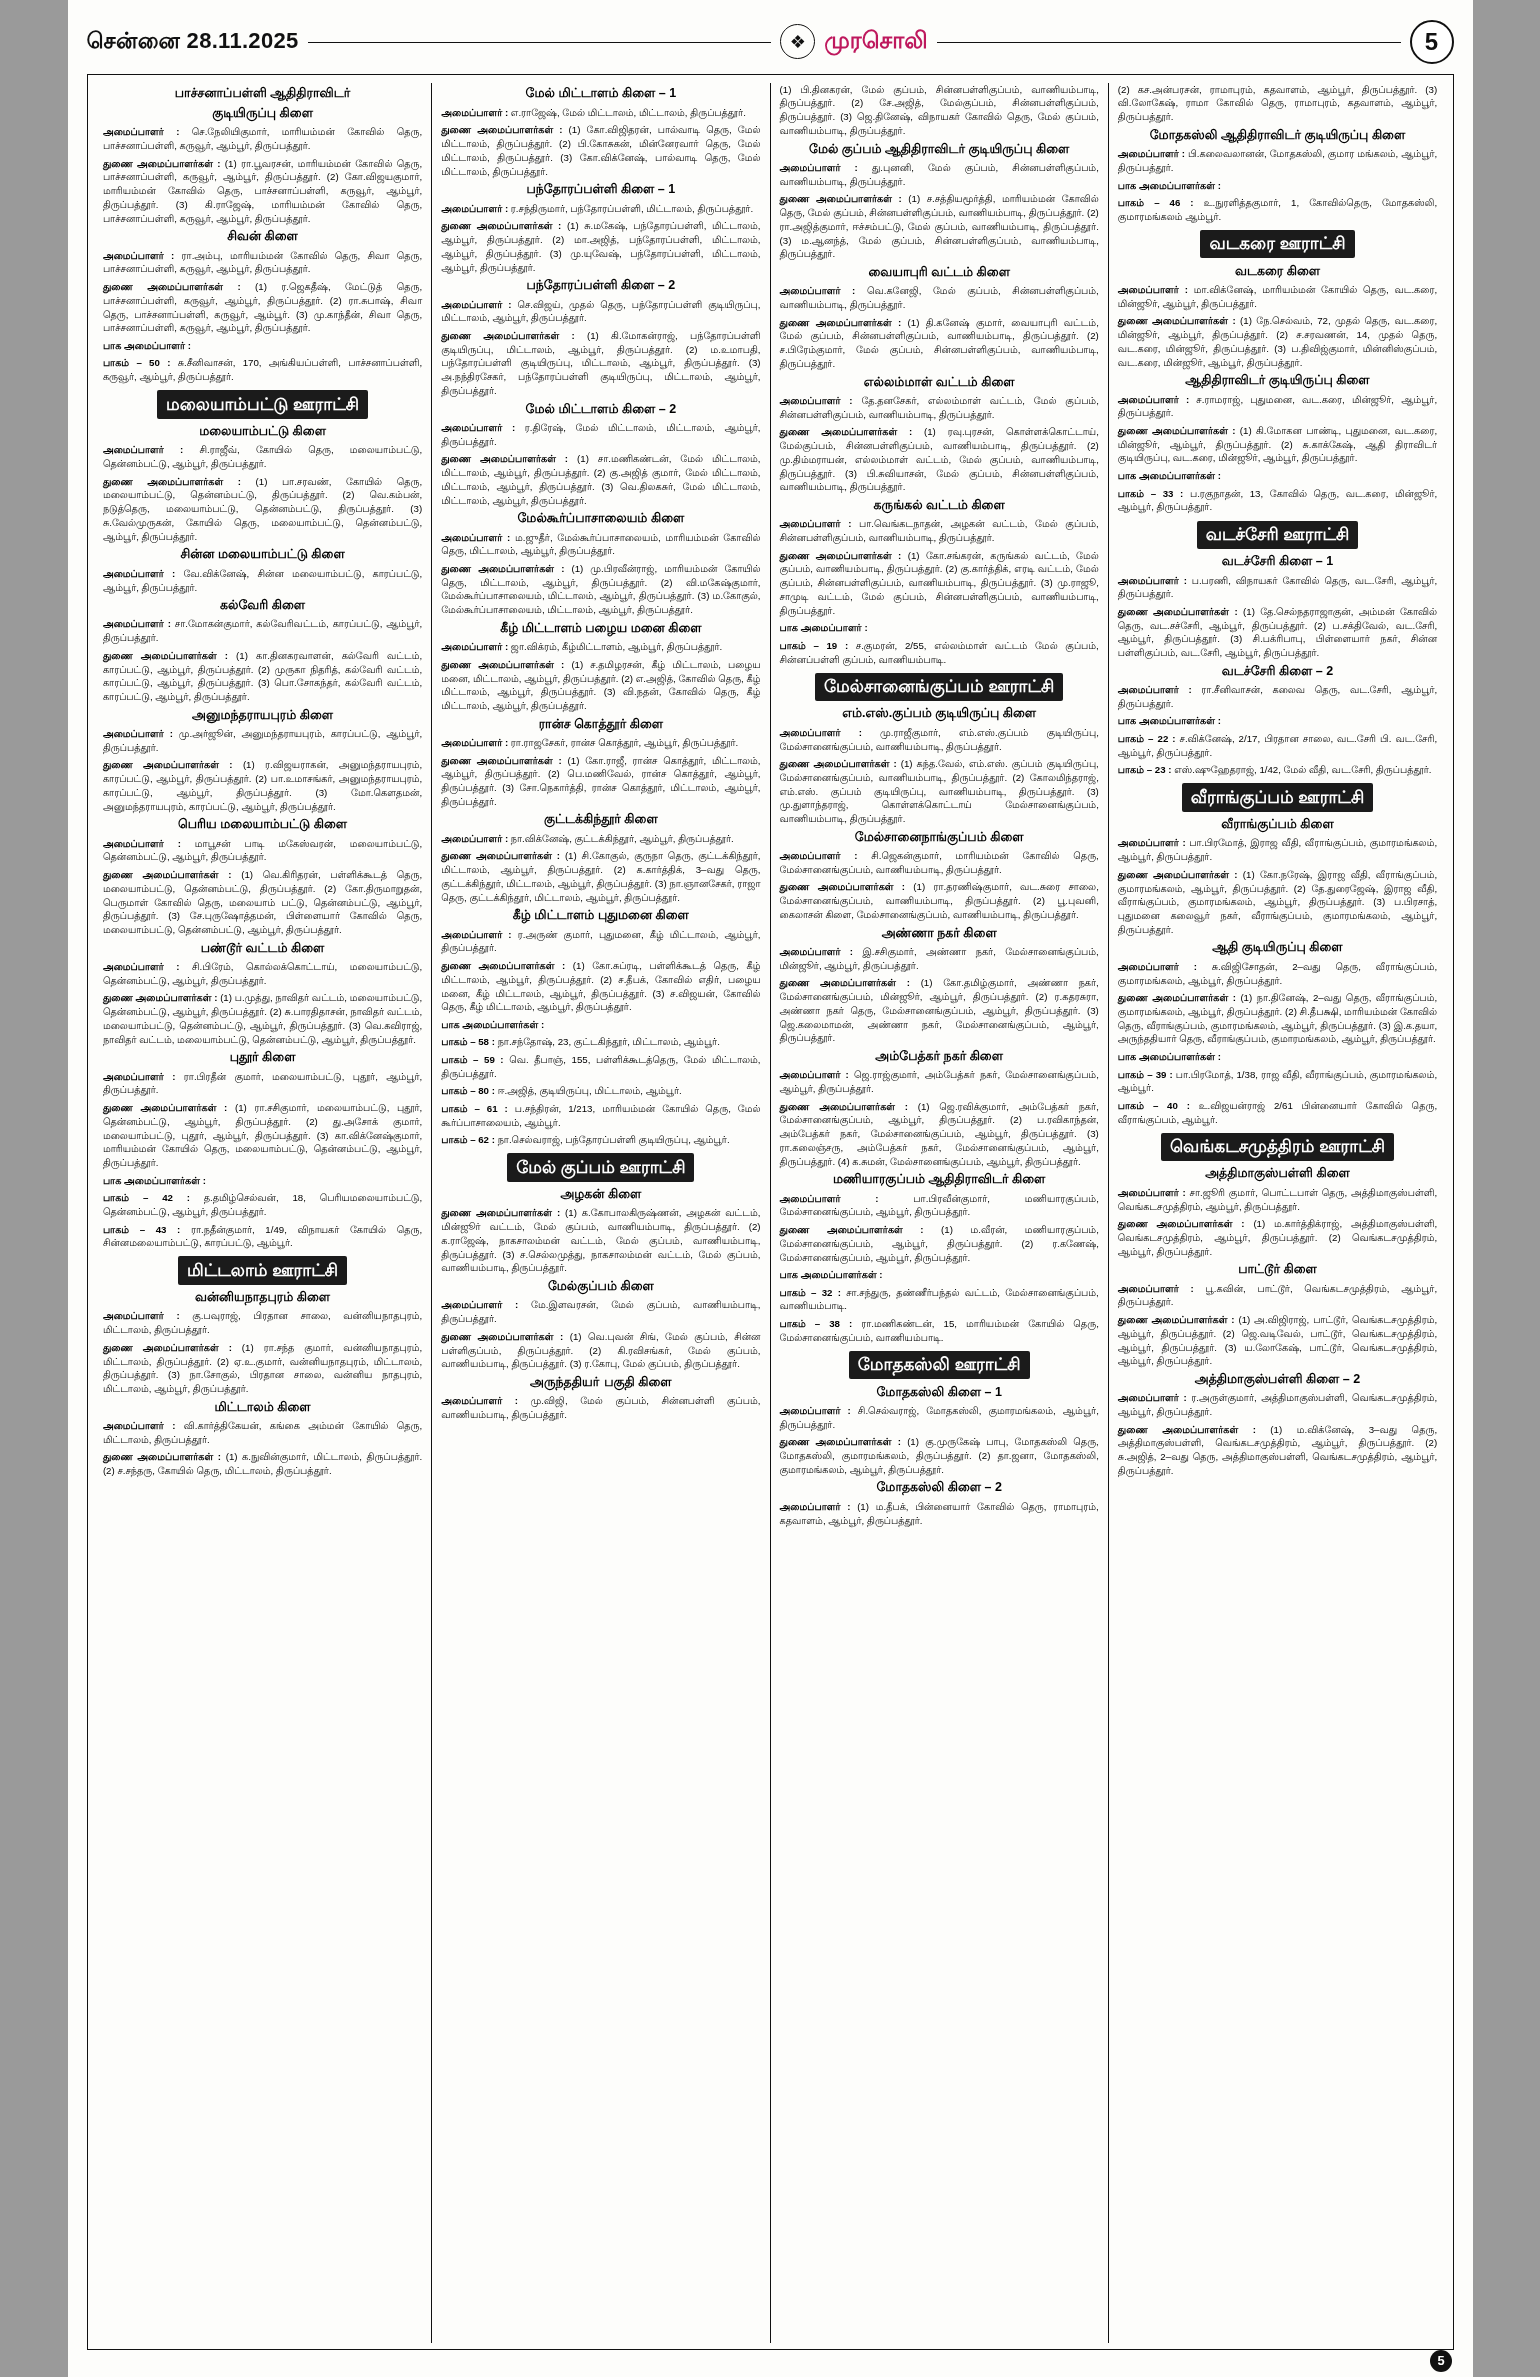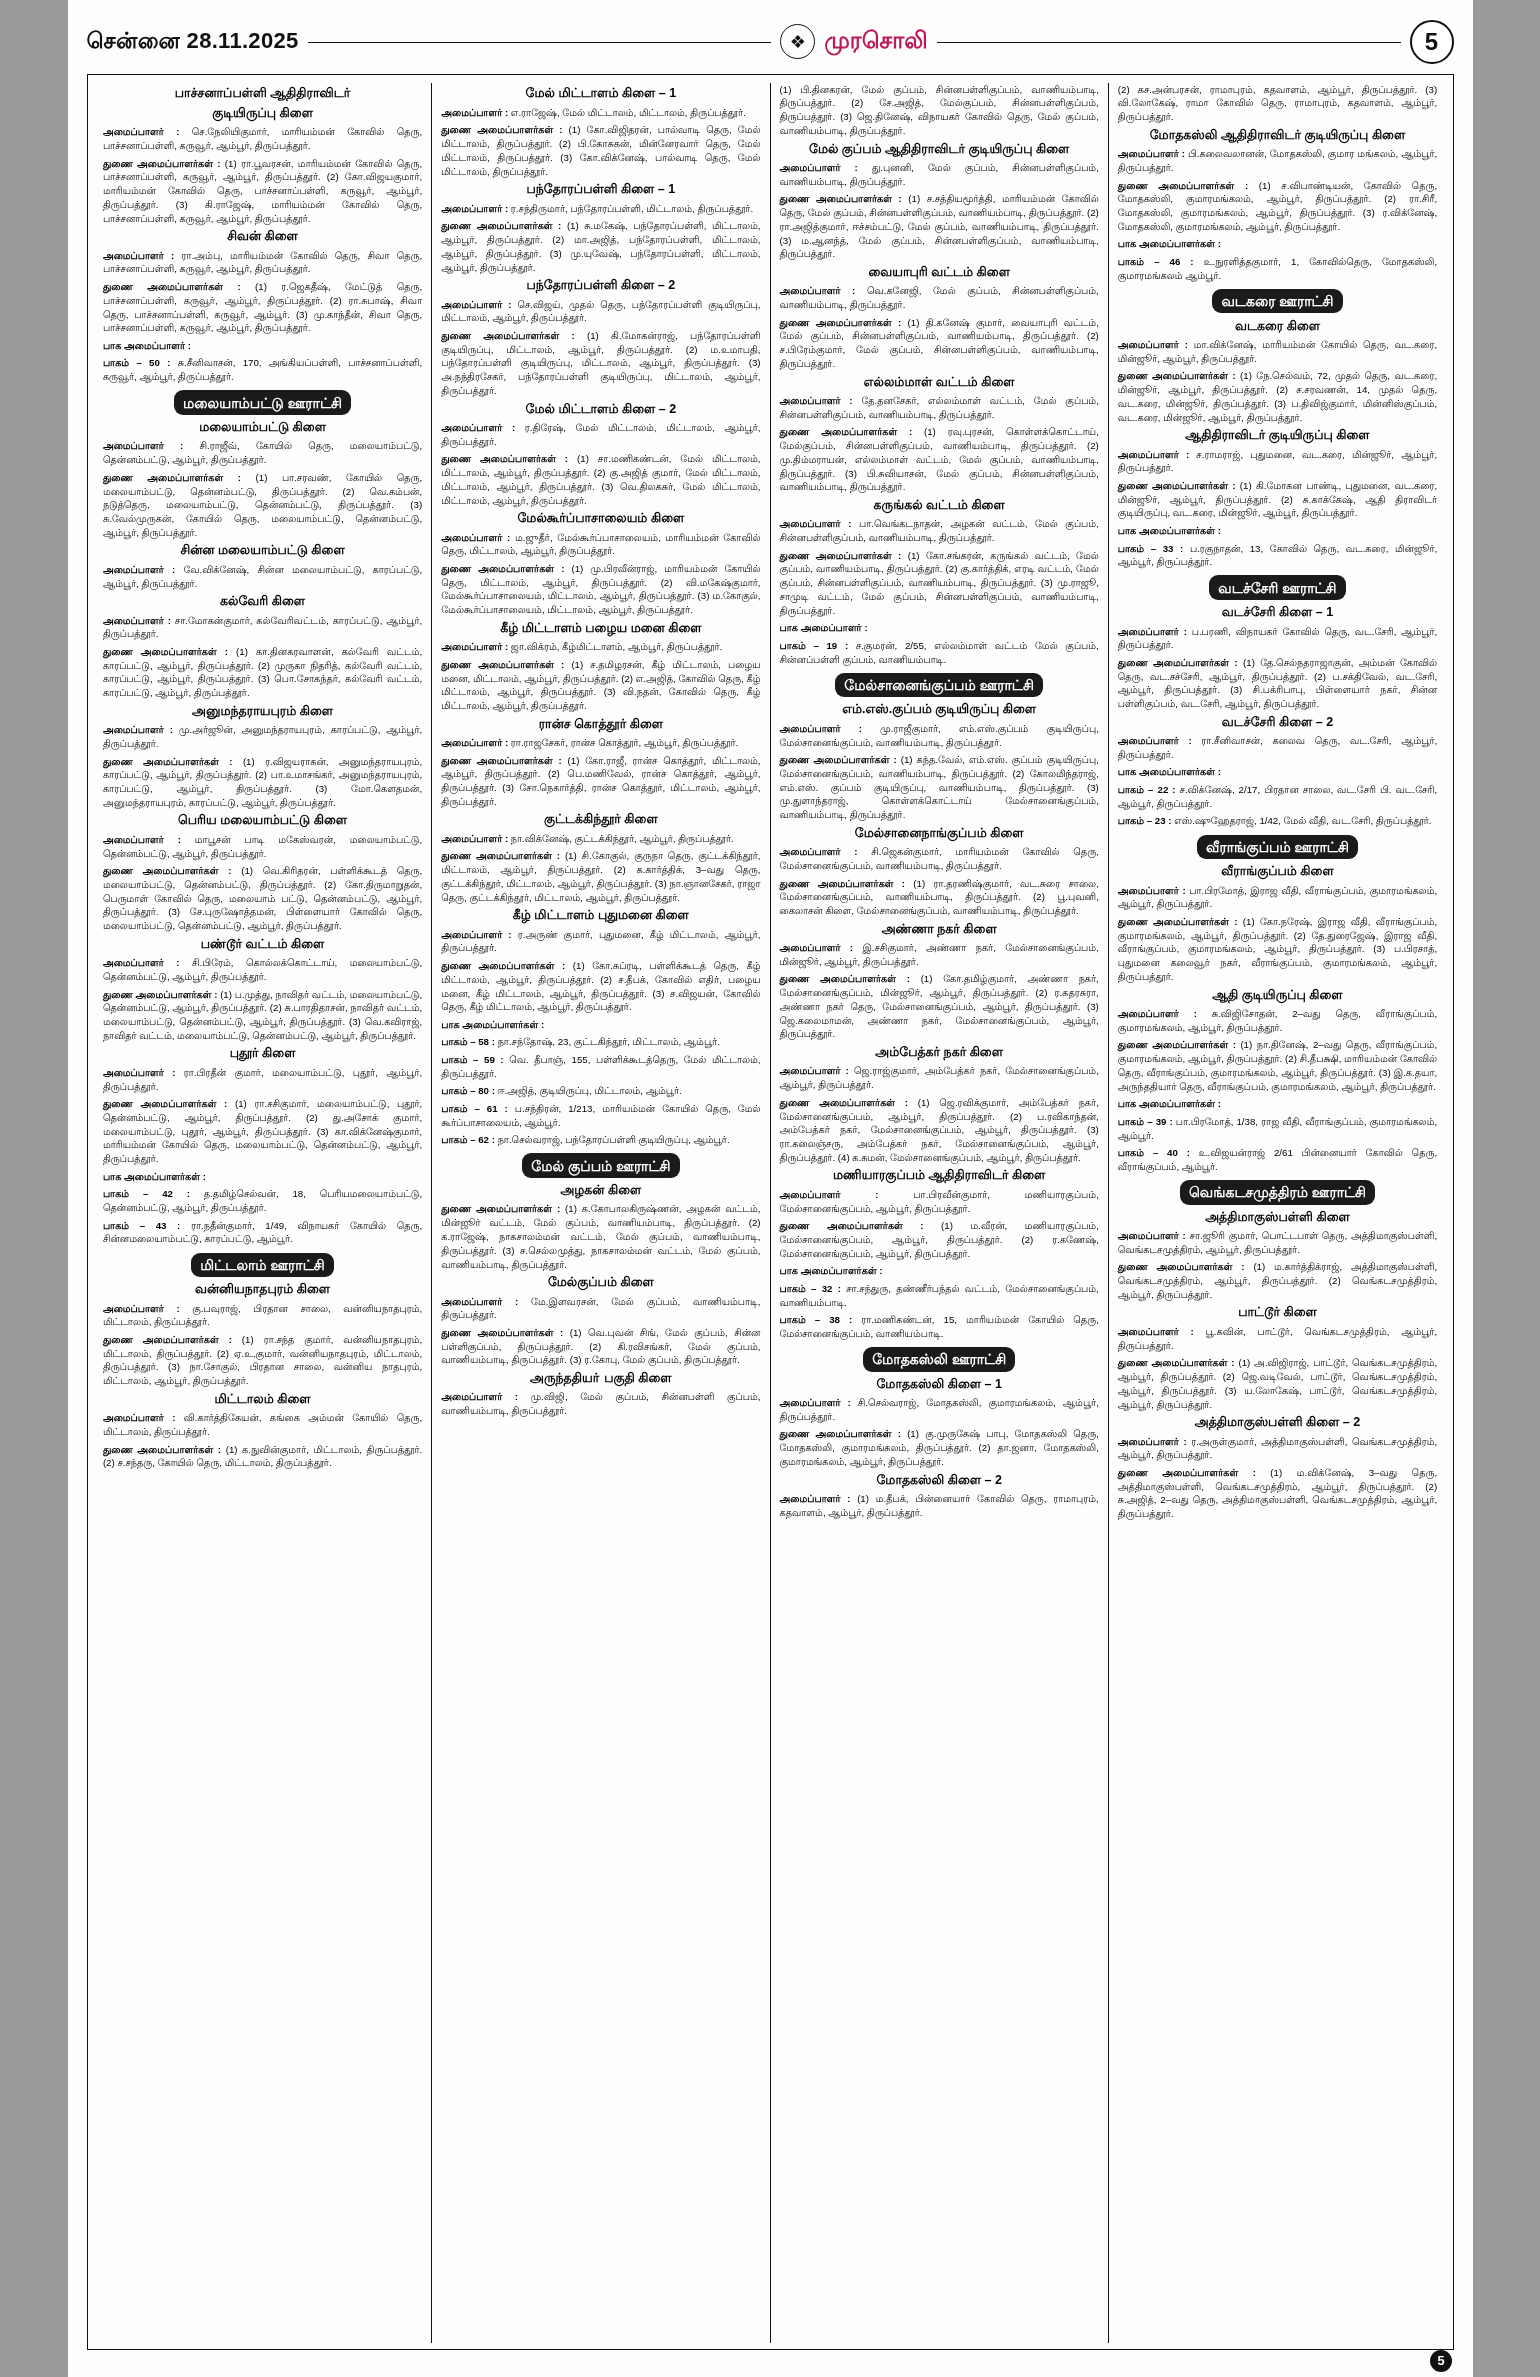--- a/index.html
+++ b/index.html
@@ -33,22 +33,22 @@
     flex:1 1 0;padding:0 9px;box-sizing:border-box;
     border-right:0.6px solid #111;overflow:hidden;
   }
   .col:last-child{border-right:none;}
   h3.hd{
     font-size:12.5px;font-weight:bold;text-align:center;margin:3.8px 0 3.8px 0;color:#000;
     line-height:1.25;
   }
   .banner{
     display:block;margin:6.4px auto 5.1px auto;background:#1b1b1b;color:#fff;
-    font-size:14px;font-weight:bold;text-align:center;padding:3.2px 9px;
-    border-radius:9px;width:max-content;max-width:100%;line-height:1.3;
+    font-size:17px;font-weight:bold;text-align:center;padding:3.2px 9px;
+    border-radius:2px;width:max-content;max-width:100%;line-height:1.3;
   }
   p.par{
     font-size:9.7px;line-height:1.42;text-align:justify;margin:0 0 3.8px 0;color:#000;
     text-justify:inter-word;hyphens:auto;
   }
   p.par b{font-weight:bold;}
   .pl{font-weight:bold;}
   .pg-foot{
     position:absolute;right:20.4px;bottom:5.1px;width:22px;height:22px;border-radius:50%;
     background:#111;color:#fff;display:flex;align-items:center;justify-content:center;
@@ -196,21 +196,20 @@
         <h3 class="hd">மோதகஸ்லி கிளை – 1</h3>
         <p class="par"><b class="pl">அமைப்பாளர் :</b> <span>சி.செல்வராஜ், மோதகஸ்லி, குமாரமங்கலம், ஆம்பூர், திருப்பத்தூர்.</span></p>
         <p class="par"><b class="pl">துணை அமைப்பாளர்கள் :</b> <span>(1) கு.முருகேஷ் பாபு, மோதகஸ்லி தெரு, மோதகஸ்லி, குமாரமங்கலம், திருப்பத்தூர். (2) தா.ஜனா, மோதகஸ்லி, குமாரமங்கலம், ஆம்பூர், திருப்பத்தூர்.</span></p>
         <h3 class="hd">மோதகஸ்லி கிளை – 2</h3>
         <p class="par"><b class="pl">அமைப்பாளர் :</b> <span>(1) ம.தீபக், பின்னையார் கோவில் தெரு, ராமாபுரம், கதவாளம், ஆம்பூர், திருப்பத்தூர்.</span></p>
       </div>
       <div class="col">
         <p class="par"><span>(2) கச.அன்பரசன், ராமாபுரம், கதவாளம், ஆம்பூர், திருப்பத்தூர். (3) வி.லோகேஷ், ராமா கோவில் தெரு, ராமாபுரம், கதவாளம், ஆம்பூர், திருப்பத்தூர்.</span></p>
         <h3 class="hd">மோதகஸ்லி ஆதிதிராவிடர் குடியிருப்பு கிளை</h3>
         <p class="par"><b class="pl">அமைப்பாளர் :</b> <span>பி.கலைவலானன், மோதகஸ்லி, குமார மங்கலம், ஆம்பூர், திருப்பத்தூர்.</span></p>
-        <p class="par"><b class="pl">துணை அமைப்பாளர்கள் :</b> <span>(1) ச.விபாண்டியன், கோவில் தெரு, மோதகஸ்லி, குமாரமங்கலம், ஆம்பூர், திருப்பத்தூர். (2) ரா.சிரீ, மோதகஸ்லி, குமாரமங்கலம், ஆம்பூர், திருப்பத்தூர். (3) ர.விக்னேஷ், மோதகஸ்லி, குமாரமங்கலம், ஆம்பூர், திருப்பத்தூர்.</span></p>
         <p class="par"><b class="pl">பாக அமைப்பாளர்கள் :</b> <span></span></p>
         <p class="par"><b class="pl">பாகம் – 46   :</b> <span>உ.நுரளித்தகுமார், 1, கோவில்தெரு, மோதகஸ்லி, குமாரமங்கலம் ஆம்பூர்.</span></p>
         <div class="banner">வடகரை ஊராட்சி</div>
         <h3 class="hd">வடகரை கிளை</h3>
         <p class="par"><b class="pl">அமைப்பாளர் :</b> <span>மா.விக்னேஷ், மாரியம்மன் கோயில் தெரு, வட.கரை, மின்ஜூர், ஆம்பூர், திருப்பத்தூர்.</span></p>
         <p class="par"><b class="pl">துணை அமைப்பாளர்கள் :</b> <span>(1) நே.செல்வம், 72, முதல் தெரு, வட.கரை, மின்ஜூர், ஆம்பூர், திருப்பத்தூர். (2) ச.சரவணன், 14, முதல் தெரு, வட.கரை, மின்ஜூர், திருப்பத்தூர். (3) ப.திவிஜ்குமார், மின்னிஸ்குப்பம், வட.கரை, மின்ஜூர், ஆம்பூர், திருப்பத்தூர்.</span></p>
         <h3 class="hd">ஆதிதிராவிடர் குடியிருப்பு கிளை</h3>
         <p class="par"><b class="pl">அமைப்பாளர் :</b> <span>ச.ராமராஜ், புதுமனை, வட.கரை, மின்ஜூர், ஆம்பூர், திருப்பத்தூர்.</span></p>
         <p class="par"><b class="pl">துணை அமைப்பாளர்கள் :</b> <span>(1) கி.மோகன பாண்டி, புதுமனை, வட.கரை, மின்ஜூர், ஆம்பூர், திருப்பத்தூர். (2) சு.காக்கேஷ், ஆதி திராவிடர் குடியிருப்பு, வட.கரை, மின்ஜூர், ஆம்பூர், திருப்பத்தூர்.</span></p>
         <p class="par"><b class="pl">பாக அமைப்பாளர்கள் :</b> <span></span></p>

